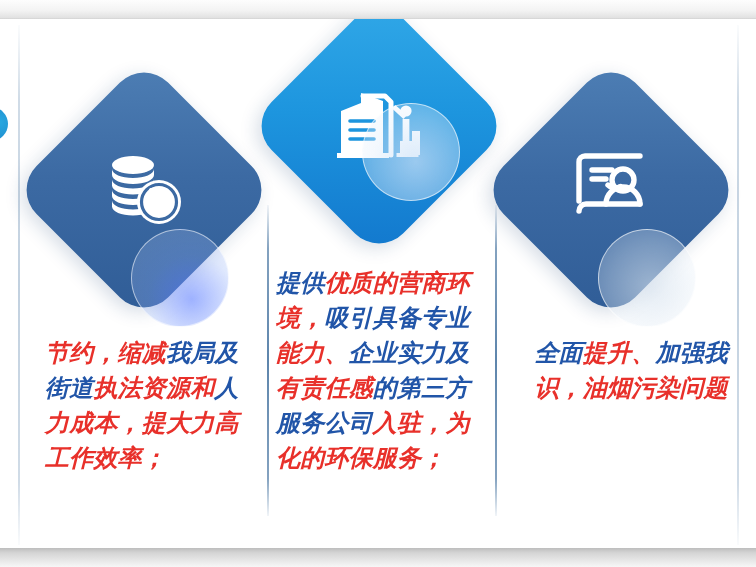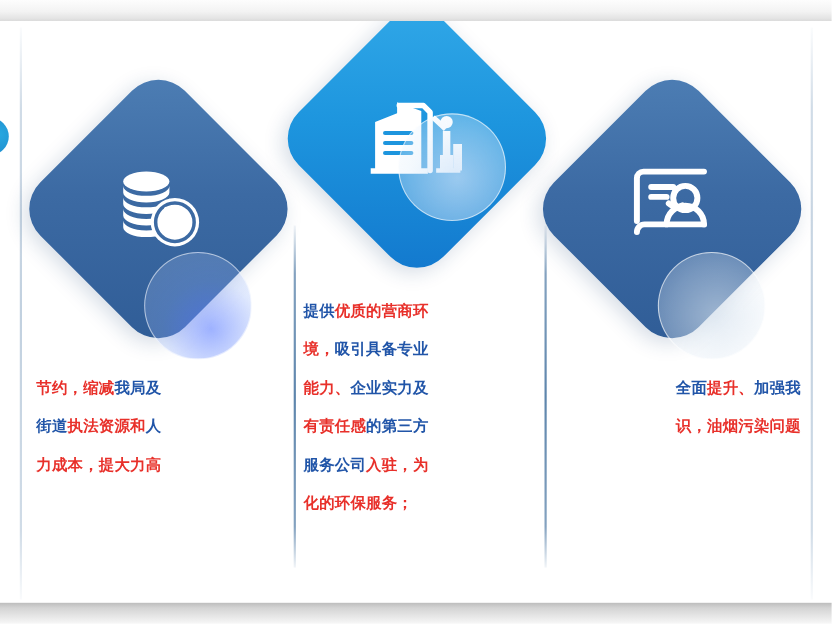--- a/index.html
+++ b/index.html
@@ -128,27 +128,28 @@
     align-items: center;
     justify-content: center;
   }
   .tile-icon svg { display: block; }
 
   
   .caption {
     position: absolute;
     width: 224px;
     font-weight: 700;
-    font-size: 14px;
+    font-size: 24px;
     line-height: 35px;
     letter-spacing: 0.2px;
     text-align: left;
     white-space: nowrap;
-  }
-  #column-0 .caption { left: 0px;  top: 317px; }
+    font-style: italic;
+  }
+  #column-0 .caption { left: 12px;  top: 317px; }
   #column-1 .caption { left: 4px;  top: 247px; }
   #column-2 .caption { left: 4px;  top: 317px; text-align: right; }
 
   .caption .line { display: block; }
   .r { color: #e8302a; }
   .b { color: #2155a8; }
 </style>
 </head>
 <body>
 
@@ -180,20 +181,21 @@
           <path d="M51.5 46.5 c9.5 -1.2 15.5 3.6 15.6 12.4" fill="none" stroke="#ffffff" stroke-width="5" stroke-linecap="round"></path>
           <path d="M59.2 73 L50.5 58.5 L68 58.5 Z" fill="#ffffff"></path>
         </svg>
       </div>
       <div class="bubble"></div>
     </div>
     <div class="caption">
         <span class="line"><span class="r">节约，缩减</span><span class="b">我局及</span></span>
         <span class="line"><span class="b">街道</span><span class="r">执法资源和</span><span class="b">人</span></span>
         <span class="line"><span class="r">力成本，提大力高</span></span>
+        <span class="line"><span class="r">工作效率；</span></span>
       </div>
   </div>
 
   <div class="column" id="column-1">
     <div class="tile-wrap">
       <div class="diamond bright"></div>
       <div class="tile-icon">
         <svg width="92" height="82" viewBox="0 0 92 82" aria-hidden="true">
           <g fill="#ffffff">
             <path d="M8 28 L8 72 L50 72 L50 18 L28 10 L28 20 Z"></path>

